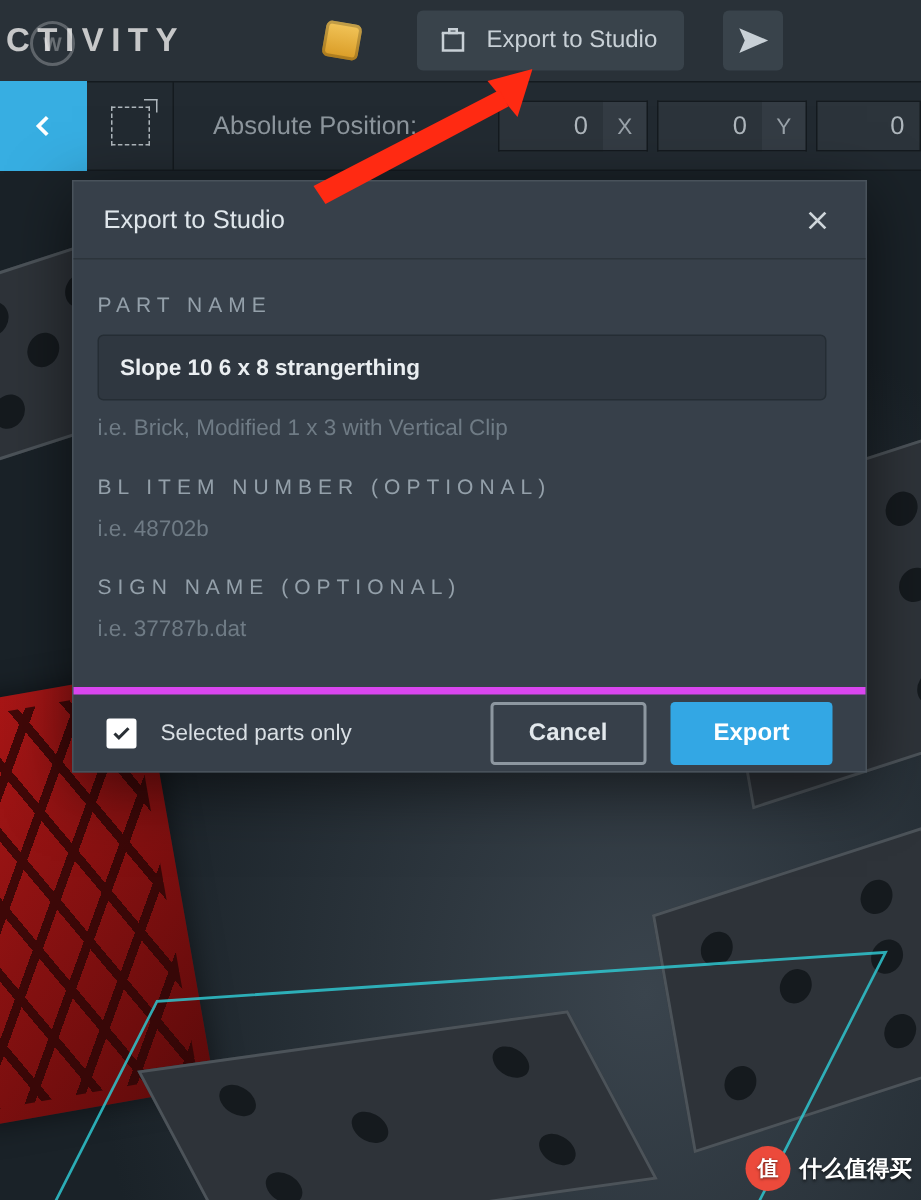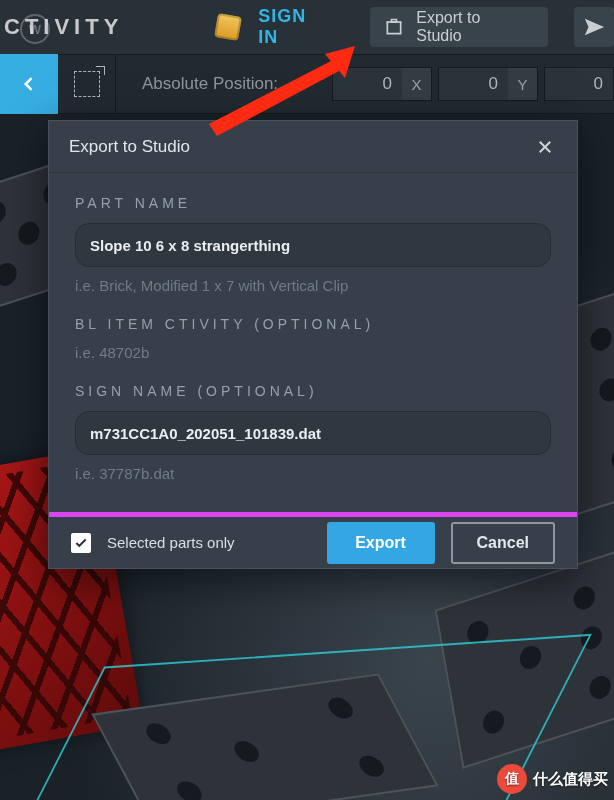--- a/index.html
+++ b/index.html
@@ -185,29 +185,29 @@
   .modal-header{
     height:52px;display:flex;align-items:center;
     padding:0 20px;color:#dfe6eb;font-size:17px;
     border-bottom:1px solid #2c343b;
   }
   .modal-close{
     margin-left:auto;width:24px;height:24px;
     display:flex;align-items:center;justify-content:center;
     cursor:pointer;
   }
-  .modal-body{padding:22px 26px 8px 26px;}
+  .modal-body{padding:22px 26px 8px 16px;}
   .fld-label{
     color:#94a0aa;font-size:14px;letter-spacing:4px;
     margin-bottom:12px;
   }
   .fld-input{
     width:100%;height:44px;background:#2f3740;border:1px solid #252d34;
     color:#eaeef1;font-size:15px;font-weight:600;
-    padding:0 14px;border-radius:14px;outline:none;
+    padding:0 14px;border-radius:4px;outline:none;
   }
   .fld-hint{color:#6f7b85;font-size:15px;margin:10px 0 22px 0;}
   .modal-footer{
     height:56px;border-top:5px solid #d946ef;
     display:flex;align-items:center;padding:0 22px;gap:16px;
   }
   .chk{
     width:20px;height:20px;background:#fff;border-radius:2px;
     display:flex;align-items:center;justify-content:center;color:#333;
   }
@@ -233,21 +233,20 @@
     width:30px;height:30px;border-radius:50%;background:#ec4a3b;
     display:flex;align-items:center;justify-content:center;color:#fff;font-size:14px;font-weight:700;
   }
 </style>
 </head>
 <body>
 
 <div class="topbar">
   <span class="ctivity">CTIVITY</span>
   <span class="coin"></span>
-  <span class="signin">SIGN IN</span>
   <div class="export-pill">
     <svg width="20" height="20" viewBox="0 0 24 24" fill="none" stroke="#c8d0d6" stroke-width="2">
         <path d="M4 6v14h16V6"></path>
         <path d="M3 6h18"></path>
         <path d="M9 3h6v3H9z"></path>
       </svg>
     <span>Export to Studio</span>
   </div>
   <div class="send-btn">
     <svg width="22" height="22" viewBox="0 0 24 24" fill="#c8d0d6">
@@ -323,43 +322,42 @@
     <span class="modal-close">
       <svg width="18" height="18" viewBox="0 0 24 24" stroke="#cfd6db" stroke-width="2.5">
           <path d="M5 5l14 14M19 5L5 19"></path>
         </svg>
     </span>
   </div>
   <div class="modal-body">
 
     <div class="fld-label">PART NAME</div>
     <input class="fld-input" value="Slope 10 6 x 8 strangerthing" style="">
-    <div class="fld-hint">i.e. Brick, Modified 1 x 7 with Vertical Clip</div>
-
-    <div class="fld-label">BL ITEM CTIVITY (OPTIONAL)</div>
+    <div class="fld-hint">i.e. Brick, Modified 1 x 3 with Vertical Clip</div>
+
+    <div class="fld-label">BL ITEM NUMBER (OPTIONAL)</div>
     <div class="fld-hint">i.e. 48702b</div>
 
     <div class="fld-label">SIGN NAME (OPTIONAL)</div>
-    <input class="fld-input" value="m731CC1A0_202051_101839.dat" style="">
     <div class="fld-hint">i.e. 37787b.dat</div>
 
   </div>
   <div class="modal-footer">
     <span class="chk">
       <svg width="14" height="14" viewBox="0 0 24 24" fill="none" stroke-width="3.5">
           <path d="M4 12l5 5L20 6"></path>
         </svg>
     </span>
     <span class="chk-label">Selected parts only</span>
     <span class="spacer"></span>
+    <div class="btn btn-cancel">
+        <span>Cancel</span>
+      </div>
     <div class="btn btn-export">
         <span>Export</span>
       </div>
-    <div class="btn btn-cancel">
-        <span>Cancel</span>
-      </div>
   </div>
 </div>
 
 <div class="smzdm">
   <span class="dot">值</span>
   <span>什么值得买</span>
 </div>
 
 </body></html>

